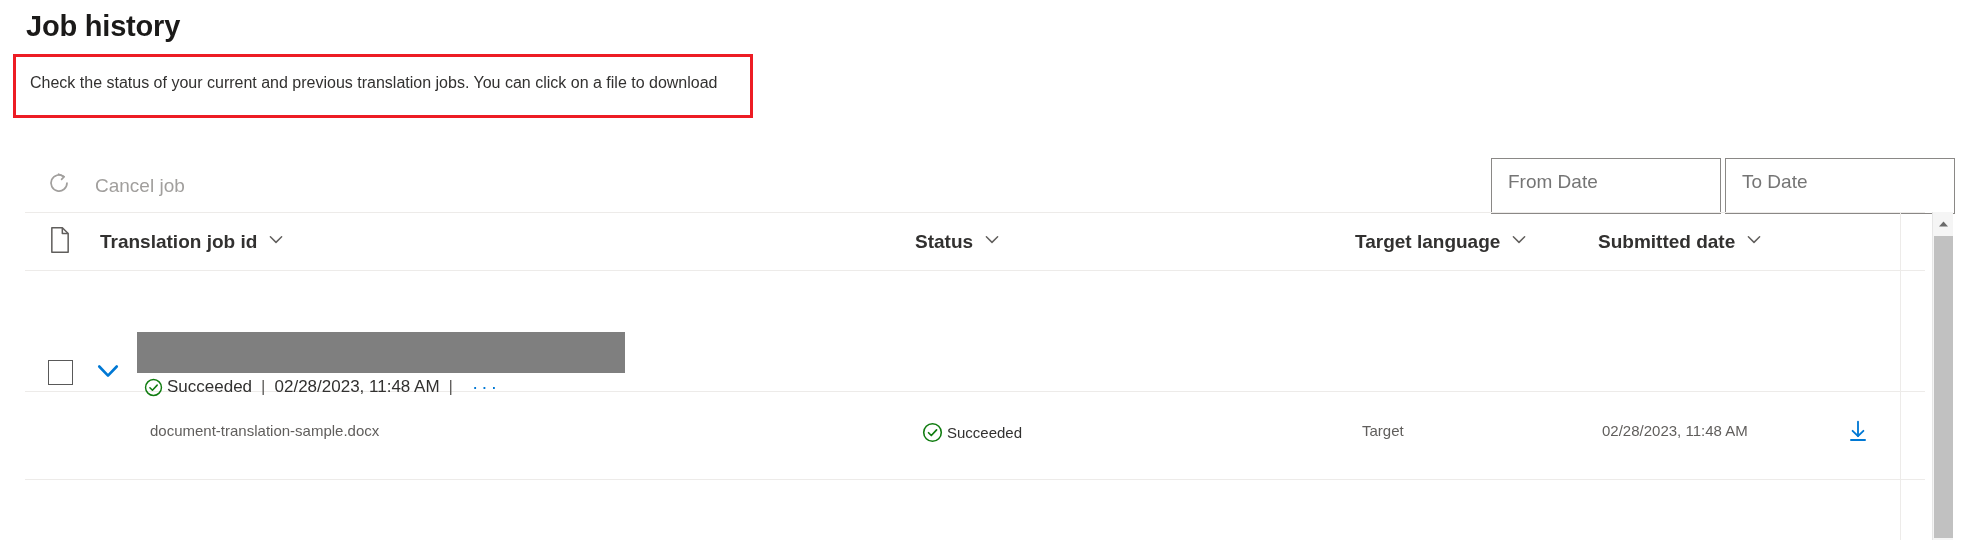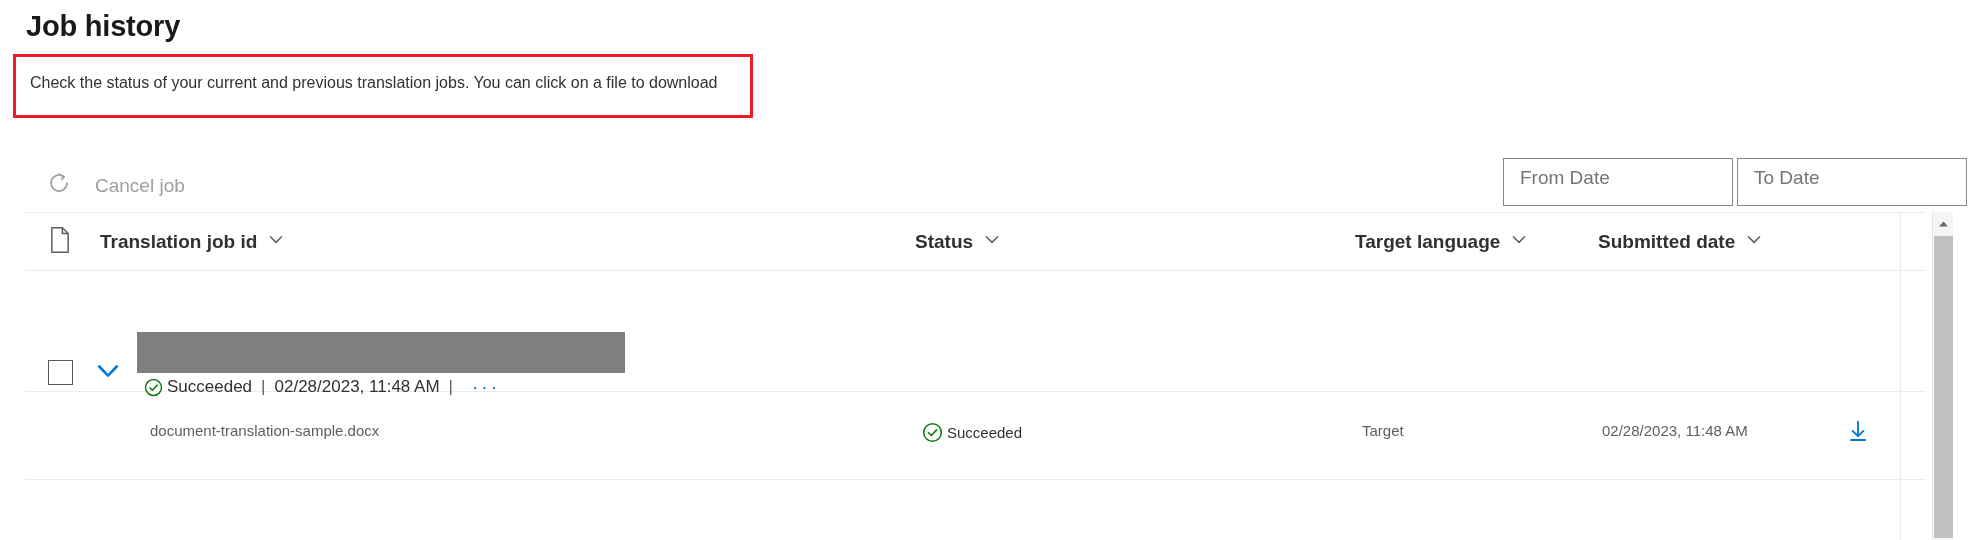--- a/index.html
+++ b/index.html
@@ -32,23 +32,23 @@
   
   .cmdbar { position: absolute; left: 0; top: 150px; width: 1969px; height: 62px; }
   .cancel-job {
     position: absolute; left: 47px; top: 14px;
     display: flex; align-items: center; gap: 24px;
     color: #a19f9d; font-size: 19px; cursor: default; user-select: none; margin-top: 7px;
   }
   .cancel-job .gl { display:block; }
 
   .datefield {
-    position: absolute; top: 8px; height: 48px;
+    position: absolute; top: 8px; height: 56px;
     border: 1px solid #8a8886; background: #fff;
-    display: flex; align-items: center; padding: 0 10px 8px 14px; margin-left: 12px;
+    display: flex; align-items: center; padding: 0 10px 8px 14px;
   }
   .datefield.from { left: 1491px; width: 230px; }
   .datefield.to   { left: 1725px; width: 230px; }
   .datefield .ph {
     flex: 1 1 auto; font-size: 19px; color: #605e5c;
     white-space: nowrap; overflow: hidden;
   }
   .datefield .cal { flex: 0 0 auto; display:block; }
 
   

